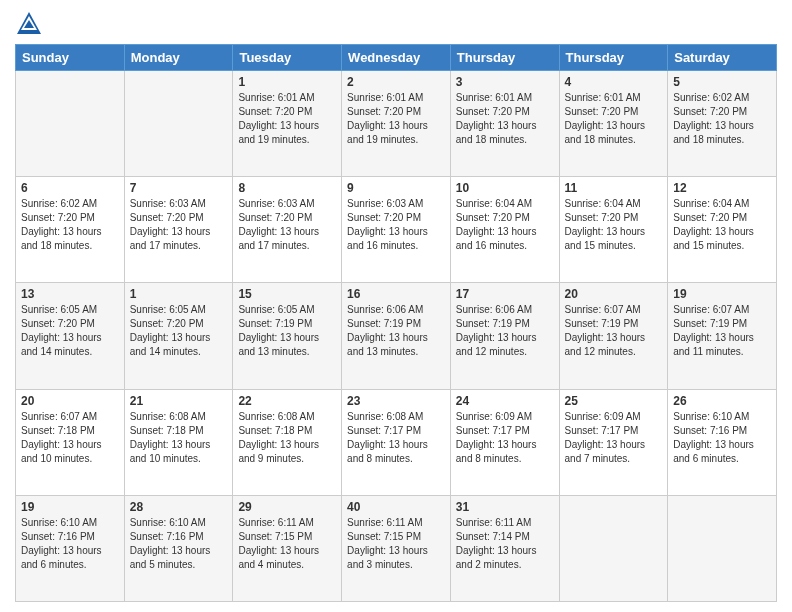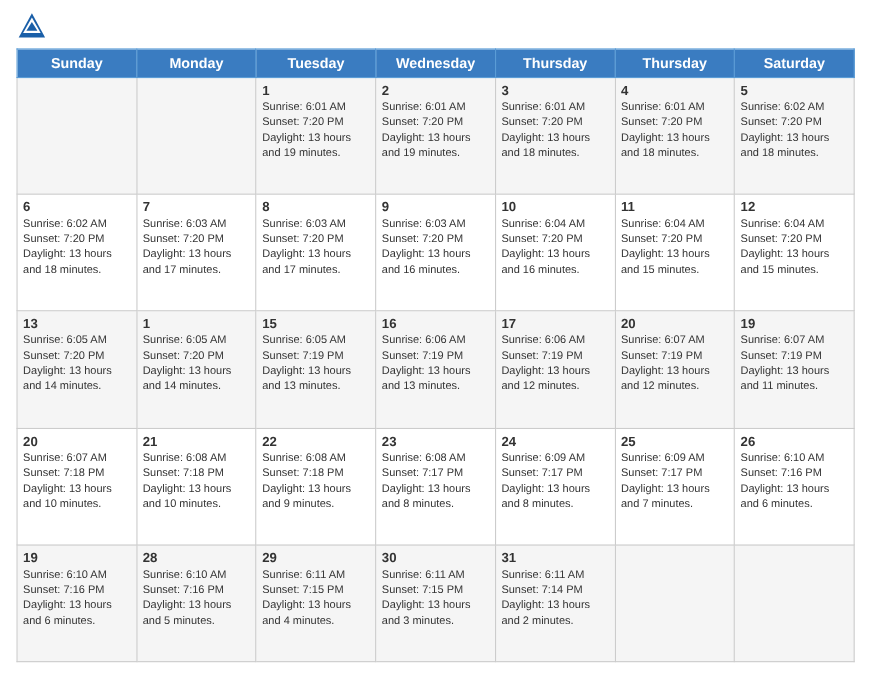--- a/index.html
+++ b/index.html
@@ -63,21 +63,21 @@
     .calendar {
       flex: 1;
       border: 1px solid #ccc;
       border-collapse: collapse;
       width: 100%;
       table-layout: fixed;
     }
     .calendar th {
       background: #3a7cc1;
       color: #fff;
-      text-align: center;
+      text-align: left;
       padding: 5px 6px;
       font-size: 13px;
       border: 1px solid #5a9cd6;
     }
     .calendar td {
       border: 1px solid #ccc;
       vertical-align: top;
       padding: 4px 5px;
       font-size: 10.5px;
       color: #333;
@@ -318,21 +318,21 @@
 Sunset: 7:16 PM
 Daylight: 13 hours and 5 minutes.</div>
           </td>
           <td>
             <span class="day-number">29</span>
             <div class="day-info" style="white-space: pre-line;">Sunrise: 6:11 AM
 Sunset: 7:15 PM
 Daylight: 13 hours and 4 minutes.</div>
           </td>
           <td>
-            <span class="day-number">30</span>
+            <span class="day-number">40</span>
             <div class="day-info" style="white-space: pre-line;">Sunrise: 6:11 AM
 Sunset: 7:15 PM
 Daylight: 13 hours and 3 minutes.</div>
           </td>
           <td>
             <span class="day-number">31</span>
             <div class="day-info" style="white-space: pre-line;">Sunrise: 6:11 AM
 Sunset: 7:14 PM
 Daylight: 13 hours and 2 minutes.</div>
           </td>

